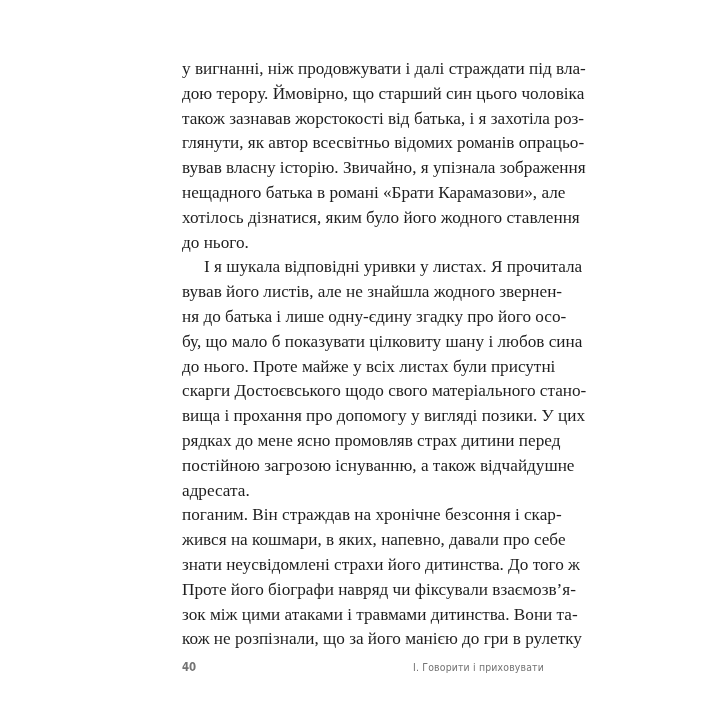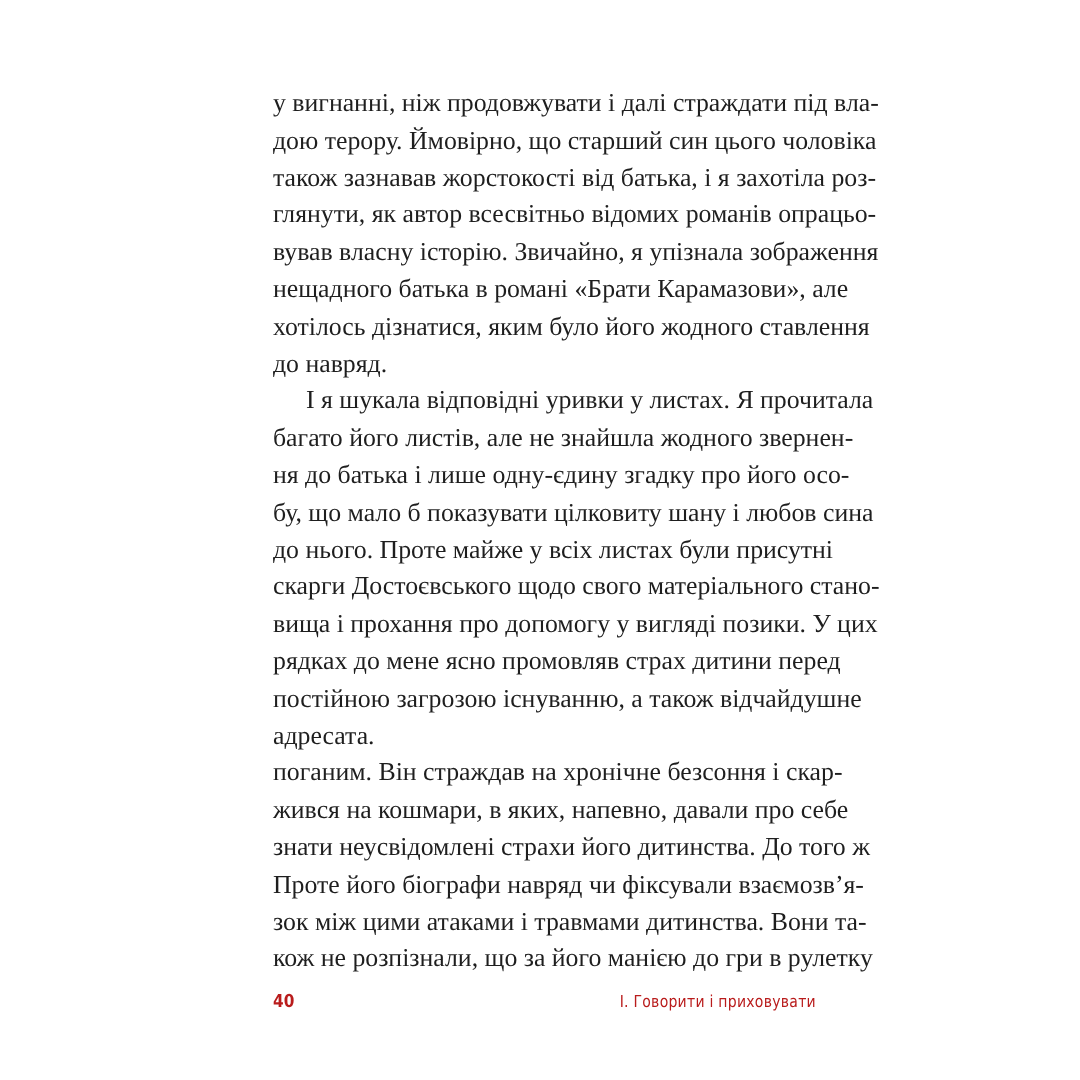--- a/index.html
+++ b/index.html
@@ -8,40 +8,40 @@
   .text-block {
     position: absolute; left: 182px; top: 57px; width: 362px;
     font-family: "Liberation Serif", "DejaVu Serif", serif;
     font-size: 17.2px; line-height: 24.8px; color: #1e1e1e;
   }
   .line { display: block; white-space: nowrap; text-align: justify; text-align-last: justify; height: 24.8px; overflow: visible; }
   .line.last { text-align-last: left; }
   .line.indent { padding-left: 22px; }
   .footer {
     position: absolute; left: 182px; top: 660px; width: 362px; height: 16px;
-    font-family: "DejaVu Sans", "Liberation Sans", sans-serif; color: #b91c1c;
+    font-family: "DejaVu Sans", "Liberation Sans", sans-serif; color: #737373;
   }
   .page-number { position: absolute; left: 0; top: 0; font-size: 12px; font-weight: bold; transform: scaleX(0.85); transform-origin: left top; }
   .running-head { position: absolute; right: 0; top: 1px; font-size: 11px; transform: scaleX(0.85); transform-origin: right top; letter-spacing: 0.2px; }
 </style>
 </head>
 <body>
 
 <div class="page">
   <div class="text-block" id="text-block">
       <span class="line">у вигнанні, ніж продовжувати і далі страждати під вла-</span>
       <span class="line">дою терору. Ймовірно, що старший син цього чоловіка</span>
       <span class="line">також зазнавав жорстокості від батька, і я захотіла роз-</span>
       <span class="line">глянути, як автор всесвітньо відомих романів опрацьо-</span>
       <span class="line">вував власну історію. Звичайно, я упізнала зображення</span>
       <span class="line">нещадного батька в романі «Брати Карамазови», але</span>
       <span class="line">хотілось дізнатися, яким було його жодного ставлення</span>
-      <span class="line last">до навряд.</span>
+      <span class="line last">до нього.</span>
       <span class="line indent">І я шукала відповідні уривки у листах. Я прочитала</span>
-      <span class="line">багато його листів, але не знайшла жодного звернен-</span>
+      <span class="line">вував його листів, але не знайшла жодного звернен-</span>
       <span class="line">ня до батька і лише одну-єдину згадку про його осо-</span>
       <span class="line">бу, що мало б показувати цілковиту шану і любов сина</span>
       <span class="line">до нього. Проте майже у всіх листах були присутні</span>
       <span class="line">скарги Достоєвського щодо свого матеріального стано-</span>
       <span class="line">вища і прохання про допомогу у вигляді позики. У цих</span>
       <span class="line">рядках до мене ясно промовляв страх дитини перед</span>
       <span class="line">постійною загрозою існуванню, а також відчайдушне</span>
       <span class="line last">адресата.</span>
       <span class="line">поганим. Він страждав на хронічне безсоння і скар-</span>
       <span class="line">жився на кошмари, в яких, напевно, давали про себе</span>

